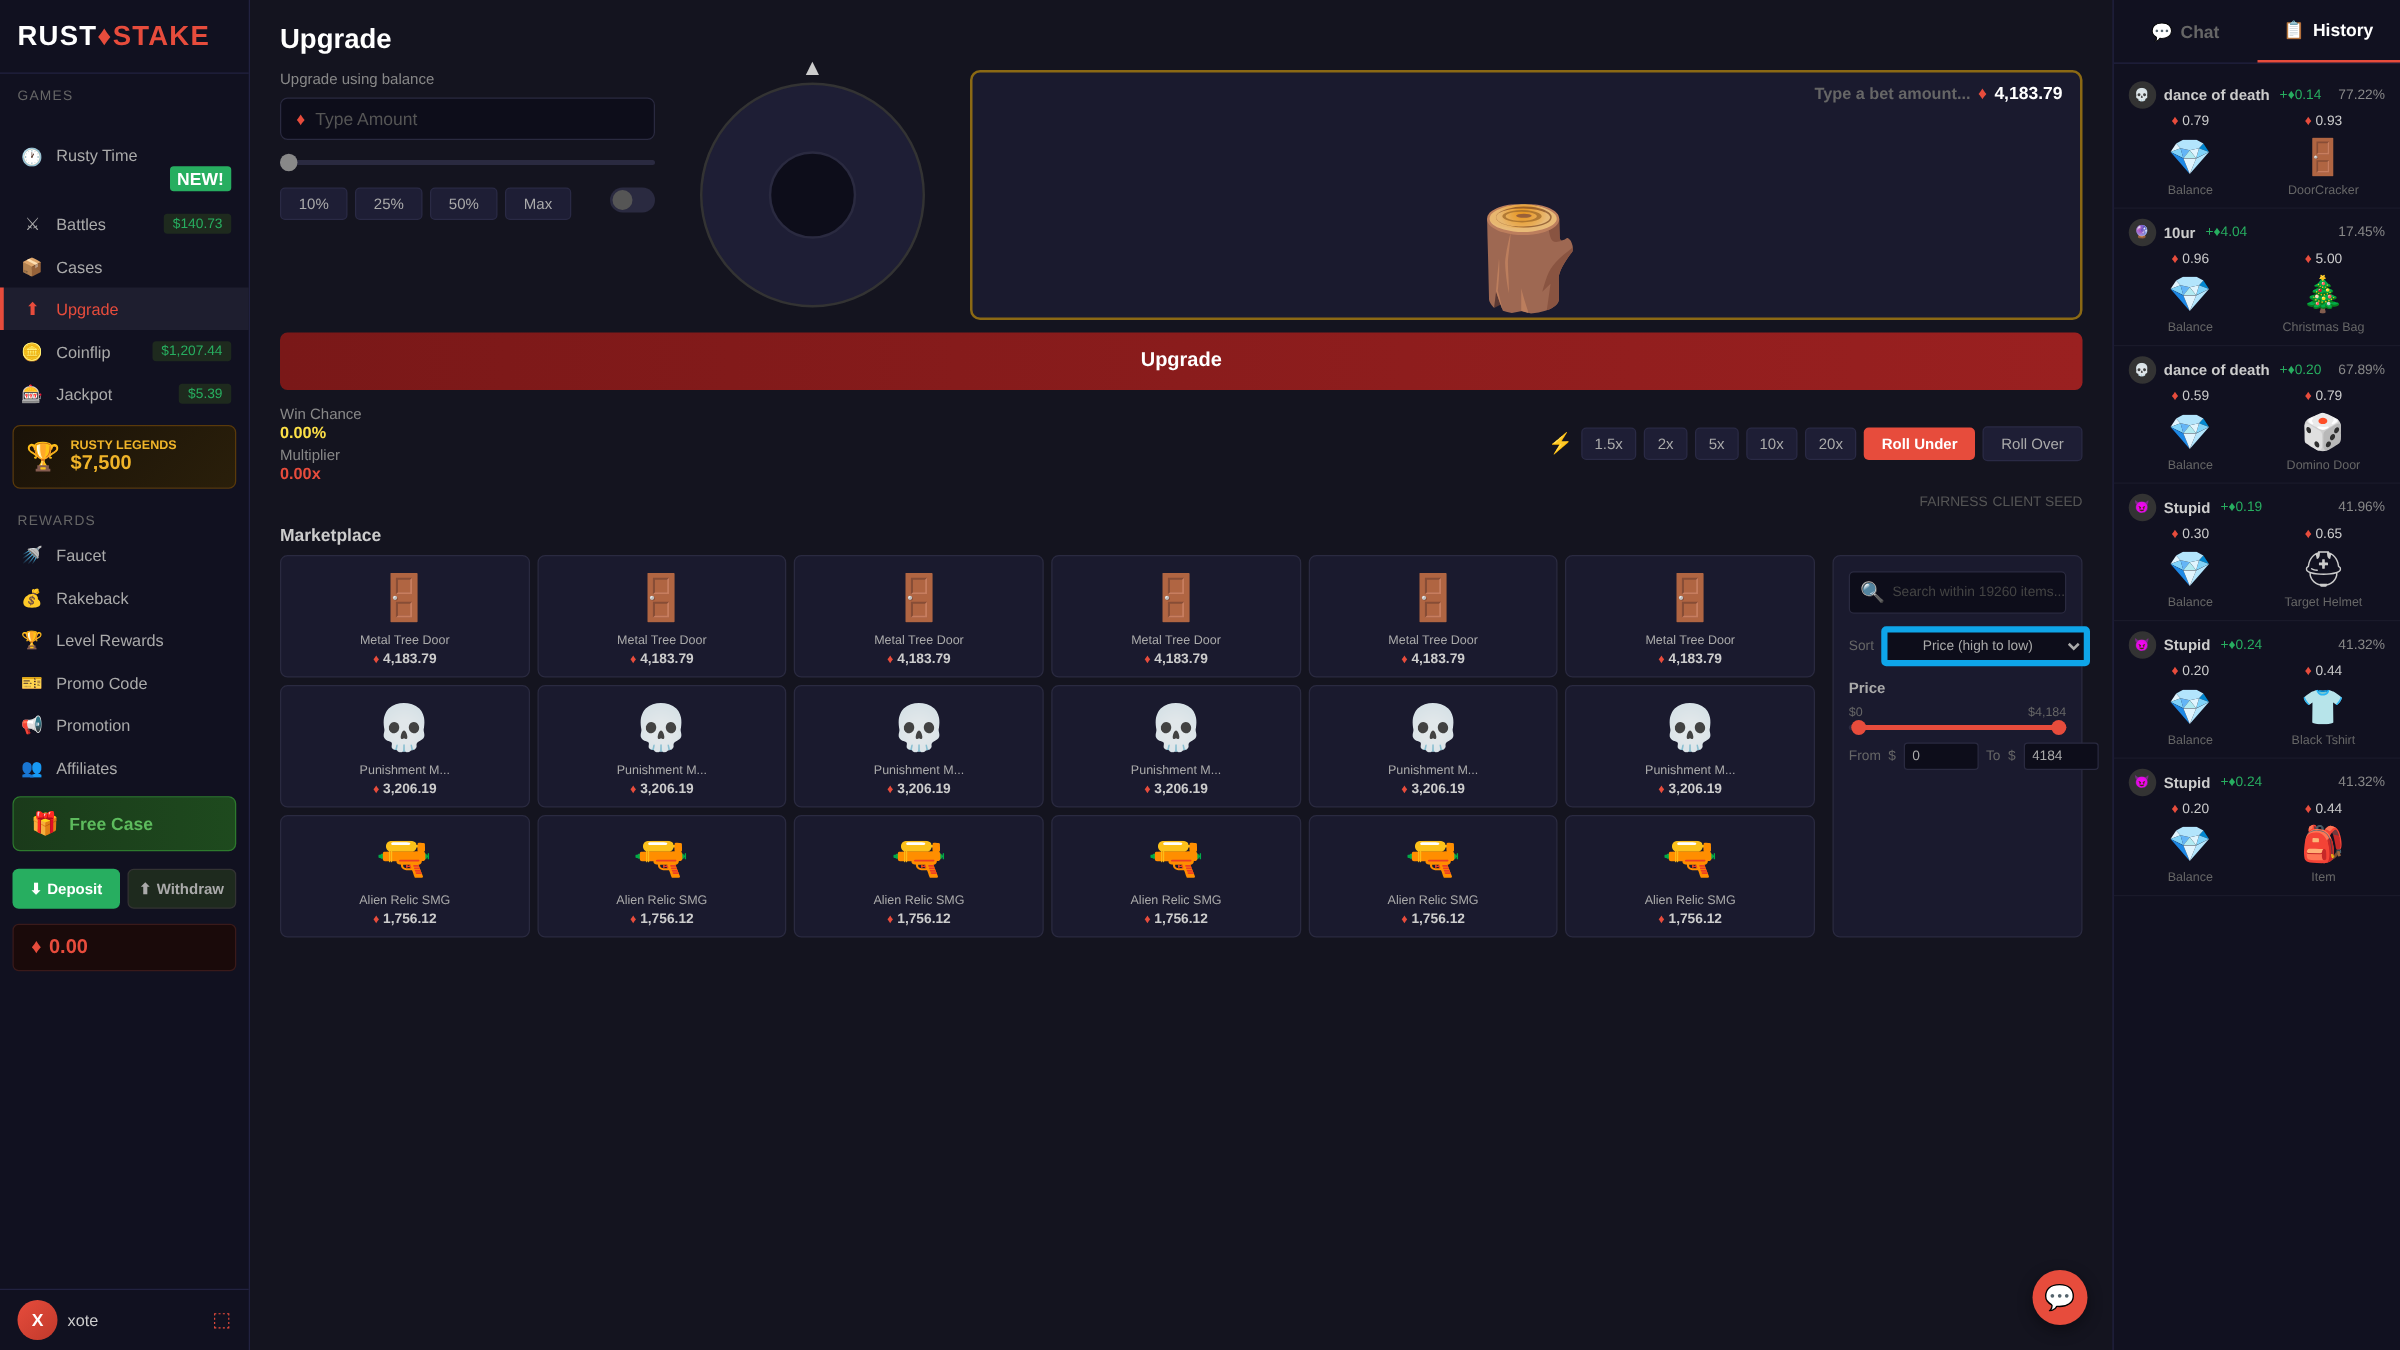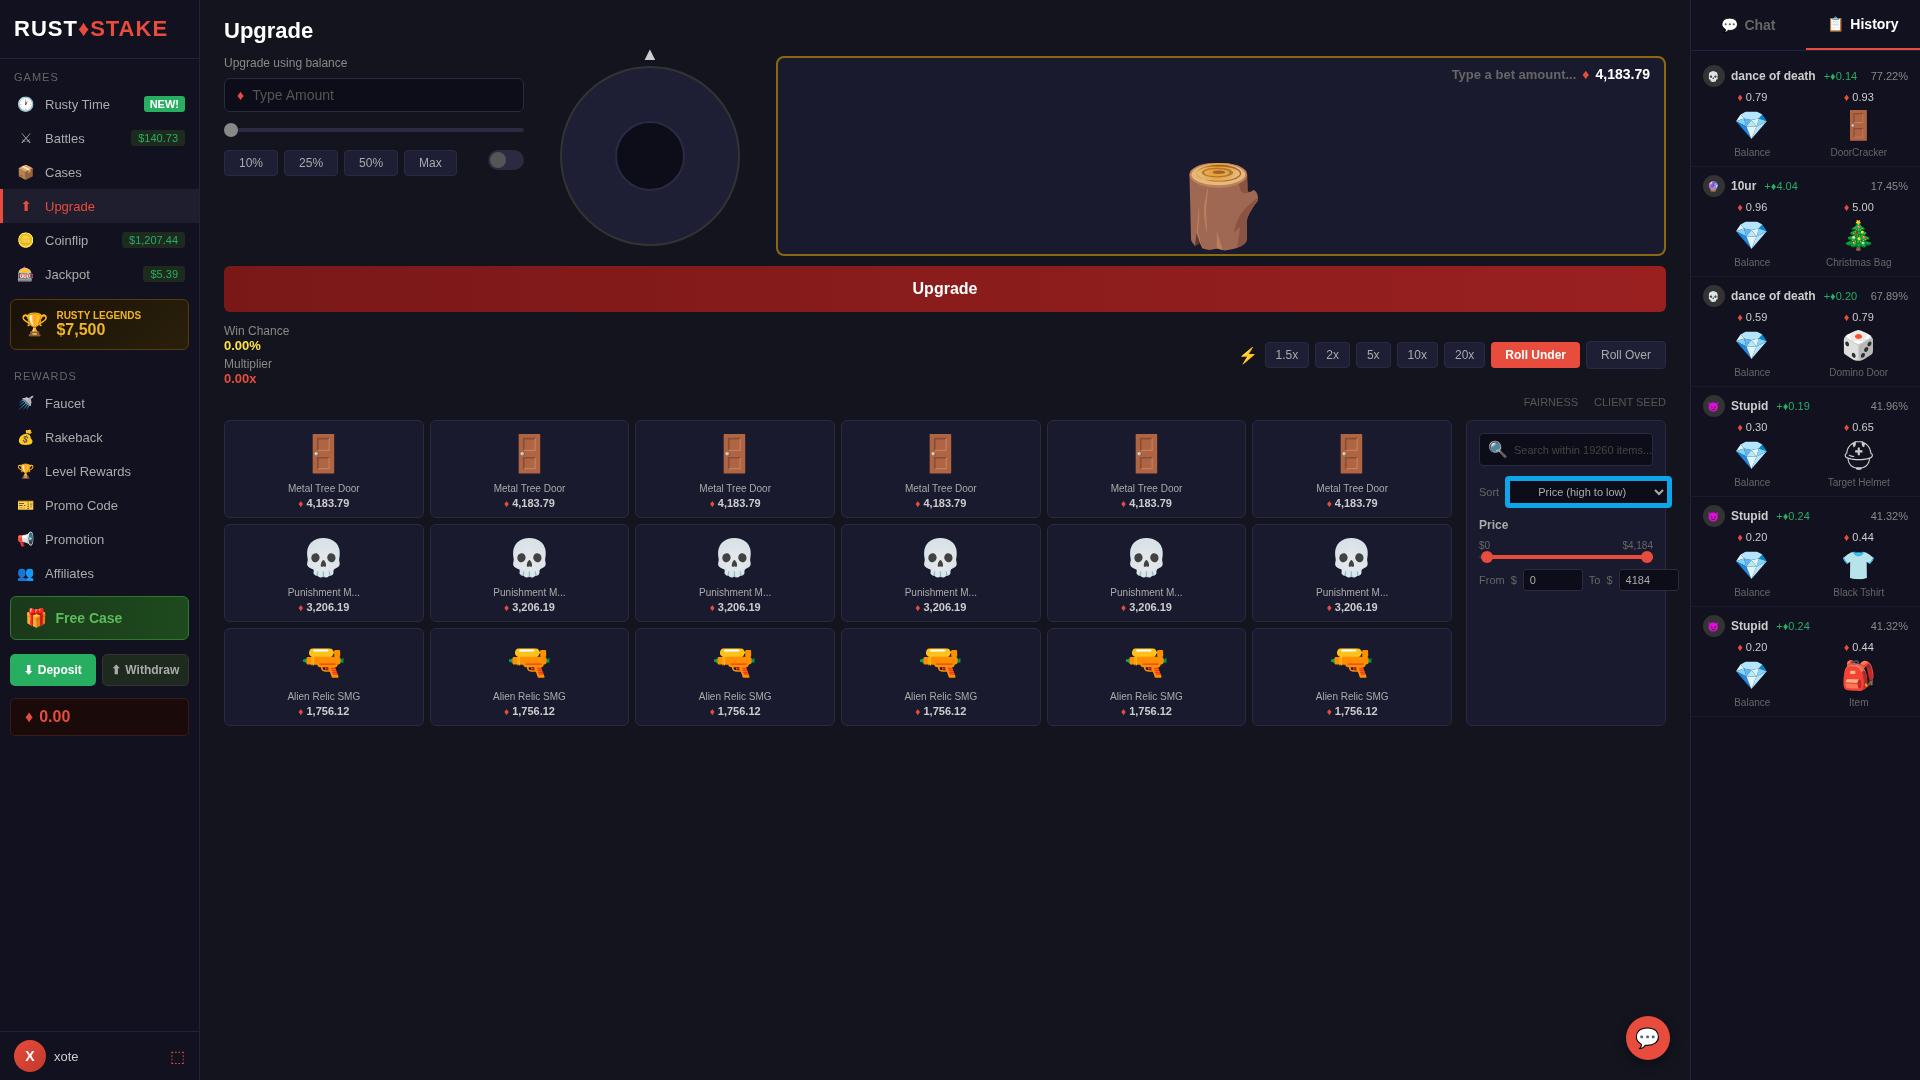--- a/index.html
+++ b/index.html
@@ -55,25 +55,26 @@
     }
     .sidebar-item.active {
       color: #e74c3c;
       border-left-color: #e74c3c;
       background: #1e1e2f;
     }
     .sidebar-item .icon { font-size: 14px; width: 18px; text-align: center; }
     .sidebar-badge {
       background: #27ae60;
       color: #fff;
-      font-size: 11px;
+      font-size: 14px;
       padding: 2px 6px;
       border-radius: 3px;
       font-weight: bold;
       margin-left: auto;
+      margin-top: 37px;
     }
     .sidebar-balance {
       margin-left: auto;
       background: #1e2a1e;
       color: #27ae60;
       font-size: 11px;
       padding: 2px 7px;
       border-radius: 3px;
     }
 
@@ -375,21 +376,21 @@
       background: #1e1e35;
       border: 1px solid #2a2a45;
       color: #aaa;
       font-size: 12px;
       padding: 6px 14px;
       border-radius: 4px;
       cursor: pointer;
     }
     .fairness-row {
       display: flex;
-      gap: 16px;
+      gap: 4px;
       padding: 4px 24px;
       justify-content: flex-end;
       font-size: 11px;
       color: #555;
     }
     .fairness-link { cursor: pointer; }
 
     
     .marketplace-section {
       padding: 8px 24px;
@@ -825,20 +826,23 @@
       <button class="roll-over-btn">Roll Over</button>
     </div>
   </div>
 
   <div class="fairness-row">
     <span class="fairness-link">FAIRNESS</span>
     <span class="fairness-link">CLIENT SEED</span>
   </div>
 
   <div class="marketplace-section">
+    <div class="marketplace-header">
+      <div class="marketplace-title">Marketplace</div>
+    </div>
     <div class="marketplace-grid-wrapper">
       <div class="marketplace-grid" id="marketplace-grid">
 
       <div class="item-card">
     <div class="item-card-image">🚪</div>
     <div class="item-name">Metal Tree Door</div>
     <div class="item-price">
       <span class="d-icon">♦</span>
       <span>4,183.79</span>
     </div>

